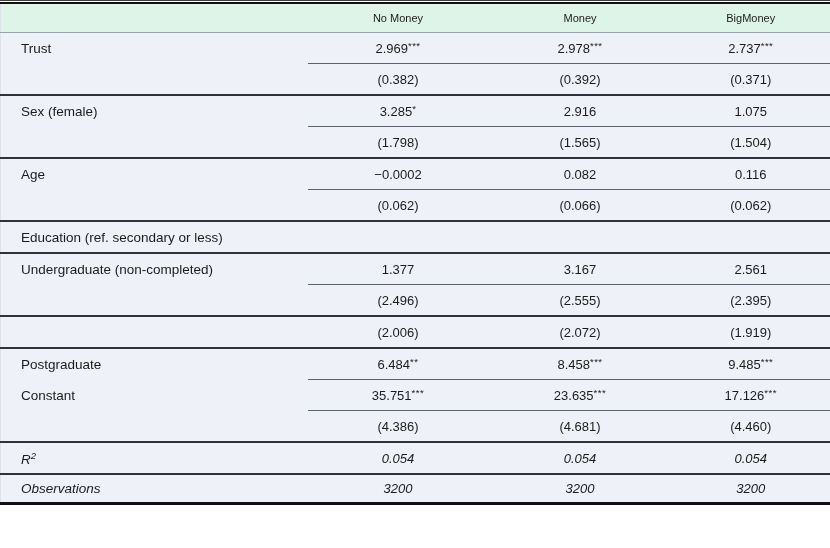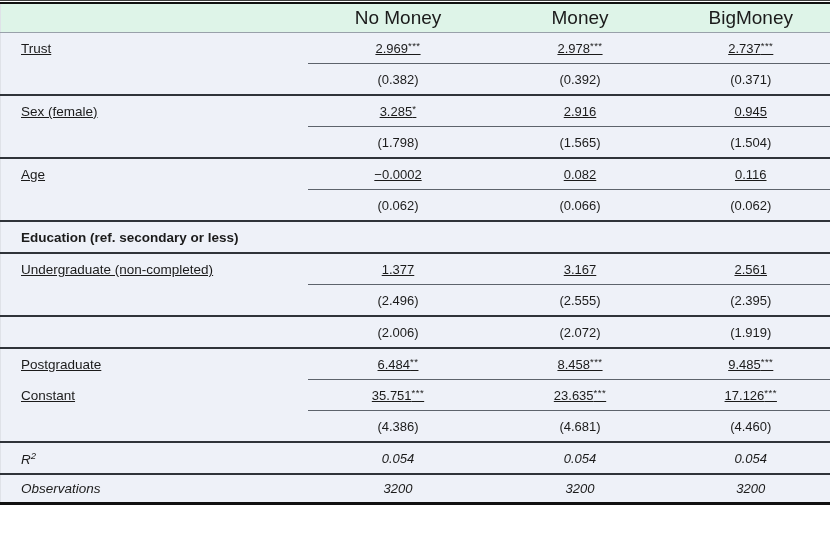--- a/index.html
+++ b/index.html
@@ -23,41 +23,41 @@
     background:var(--body-bg);
     border-top:2px solid var(--rule-outer);
     border-bottom:3px solid var(--rule-outer);
     border-left:1px solid #dfe2e8;
     border-right:1px solid #dfe2e8;
     font-size:13px;
   }
   th{
     background:var(--header-bg);
     font-weight:400;
-    font-size:19px;
+    font-size:11px;
     height:28px;
     text-align:center;
     border-bottom:1px solid var(--rule-header);
     padding:0;
   }
   td{
     padding:0;
     vertical-align:middle;
     font-size:13px;
   }
   td.lbl{
     text-align:left;
     padding-left:20px;
     font-size:13.5px;
   }
   td.val{text-align:center;}
-  tr.coef-row td{height:30px;text-decoration:underline;}
+  tr.coef-row td{height:30px;}
   tr.coef-row td.val{border-bottom:1px solid var(--rule-light);margin-top:40px;}
   tr.se-row td{height:30px;border-bottom:2px solid var(--rule-heavy);margin-top:24px;}
-  tr.section-row td{height:30px;border-bottom:2px solid var(--rule-heavy);font-weight:bold;}
+  tr.section-row td{height:30px;border-bottom:2px solid var(--rule-heavy);}
   tr.stat-row td{height:30px;border-bottom:2px solid var(--rule-heavy);font-style:italic;}
   tr.stat-row.last td{height:27px;border-bottom:none;}
   sup.stars{font-size:9.5px;vertical-align:4px;letter-spacing:0.5px;}
   sup.sup2{font-size:9.5px;vertical-align:5px;}
 </style>
 </head>
 <body>
 
 <div class="table-wrap">
   <div class="rule-thin"></div>
@@ -88,21 +88,21 @@
         <tr class="se-row">
           <td class="lbl"></td>
           <td class="val">(0.382)</td>
           <td class="val">(0.392)</td>
           <td class="val">(0.371)</td>
         </tr>
         <tr class="coef-row">
           <td class="lbl">Sex (female)</td>
           <td class="val">3.285<sup class="stars">*</sup></td>
           <td class="val">2.916</td>
-          <td class="val">0.945</td>
+          <td class="val">1.075</td>
         </tr>
         <tr class="se-row">
           <td class="lbl"></td>
           <td class="val">(1.798)</td>
           <td class="val">(1.565)</td>
           <td class="val">(1.504)</td>
         </tr>
         <tr class="coef-row">
           <td class="lbl">Age</td>
           <td class="val">−0.0002</td>

